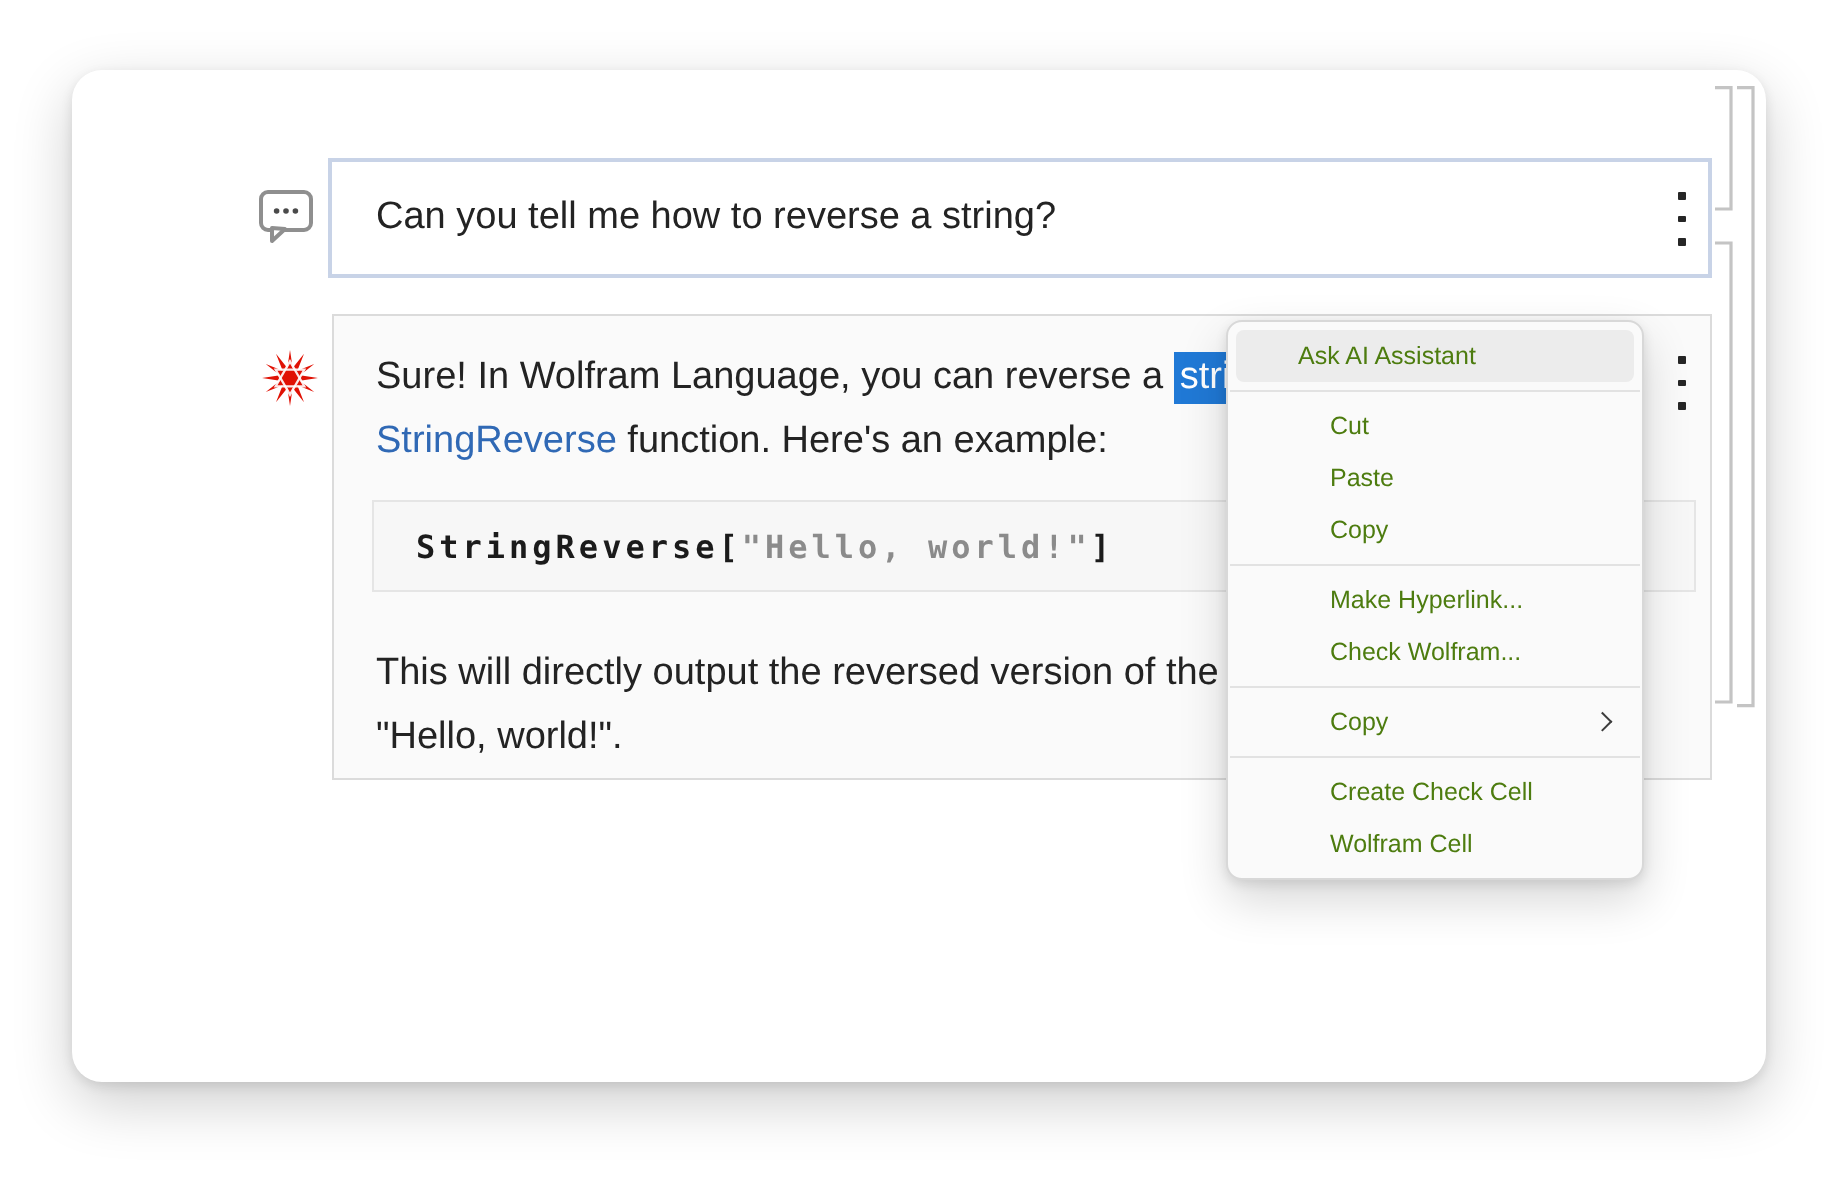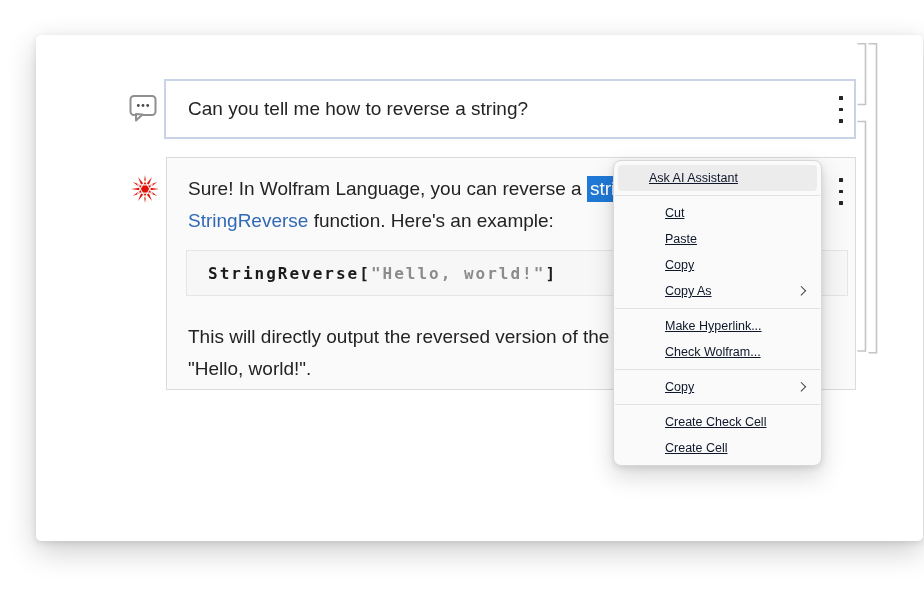--- a/index.html
+++ b/index.html
@@ -1,18 +1,18 @@
 <!DOCTYPE html>
 <html><head>
 <meta charset="utf-8">
 <style>
   html,body{margin:0;padding:0;width:924px;height:590px;background:#ffffff;overflow:hidden;
             font-family:"Liberation Sans", sans-serif;}
   .page{position:absolute;left:36px;top:35px;width:847px;height:506px;background:#ffffff;
-        border-radius:5px;box-shadow:0 10px 30px rgba(0,0,0,.20), 0 2px 6px rgba(0,0,0,.10);padding-left:40px;}
+        border-radius:15px;box-shadow:0 10px 30px rgba(0,0,0,.20), 0 2px 6px rgba(0,0,0,.10);}
   
   .chat-cell{position:absolute;left:128px;top:44px;width:692px;height:60px;background:#ffffff;
              border:2px solid #c8d3e7;box-sizing:border-box;display:flex;align-items:center;}
   .chat-text{margin-left:22px;font-size:19px;color:#232323;}
   .bubble-icon{position:absolute;left:93px;top:58px;}
   
   .kebab{position:absolute;width:12px;display:flex;flex-direction:column;align-items:center;cursor:pointer;}
   .kebab span{width:3.5px;height:3.5px;background:#262626;border-radius:0.5px;margin-bottom:8px;}
   .kebab span:last-child{margin-bottom:0;}
   .kebab1{left:799px;top:61px;}
@@ -28,21 +28,21 @@
   .codeblock{position:absolute;left:150px;top:215px;width:662px;height:46px;background:#f7f7f7;
              border:1px solid #e5e5e5;box-sizing:border-box;display:flex;align-items:center;}
   .code{margin-left:21px;font-family:"DejaVu Sans Mono", monospace;font-size:16px;font-weight:bold;
         letter-spacing:2px;color:#1b1b1b;white-space:nowrap;}
   .code .str{color:#8b8b8b;}
   
   .brackets{position:absolute;left:0;top:0;width:924px;height:590px;pointer-events:none;}
   
   .menu{position:absolute;left:613px;top:160px;width:209px;background:#fafafa;border:1px solid #d8d8d8;
         border-radius:8px;box-shadow:0 10px 24px rgba(0,0,0,.16), 0 2px 6px rgba(0,0,0,.10);
-        padding:4px 0;box-sizing:border-box;z-index:50;font-size:12.5px;color:#0f172a;text-decoration:underline;}
+        padding:4px 0;box-sizing:border-box;z-index:50;font-size:12.5px;color:#4d7c0f;}
   .mi{position:relative;height:26px;line-height:26px;padding-left:51px;cursor:pointer;}
   .mi.hl{background:#ececec;border-radius:4px;margin:0 4px;padding-left:31px;}
   .chev{position:absolute;right:17px;top:50%;width:5.5px;height:5.5px;border-top:1.4px solid #3c3c3c;
         border-right:1.4px solid #3c3c3c;transform:translateY(-58%) rotate(45deg);}
   .msep{height:1px;background:#e2e2e2;margin:4px 1px;}
 </style>
 </head>
 <body>
 
 <div class="page">
@@ -111,36 +111,32 @@
   <div class="msep"></div>
   <div class="mi">
     <span>Cut</span>
   </div>
   <div class="mi">
     <span>Paste</span>
   </div>
   <div class="mi">
     <span>Copy</span>
   </div>
-  <div class="mi">
-    <span>Copy As</span>
-    <span class="chev"></span>
-  </div>
   <div class="msep"></div>
   <div class="mi">
     <span>Make Hyperlink...</span>
   </div>
   <div class="mi">
     <span>Check Wolfram...</span>
   </div>
   <div class="msep"></div>
   <div class="mi">
     <span>Copy</span>
     <span class="chev"></span>
   </div>
   <div class="msep"></div>
   <div class="mi">
     <span>Create Check Cell</span>
   </div>
   <div class="mi">
-    <span>Create Cell</span>
+    <span>Wolfram Cell</span>
   </div>
 </div>
 
 </body></html>

